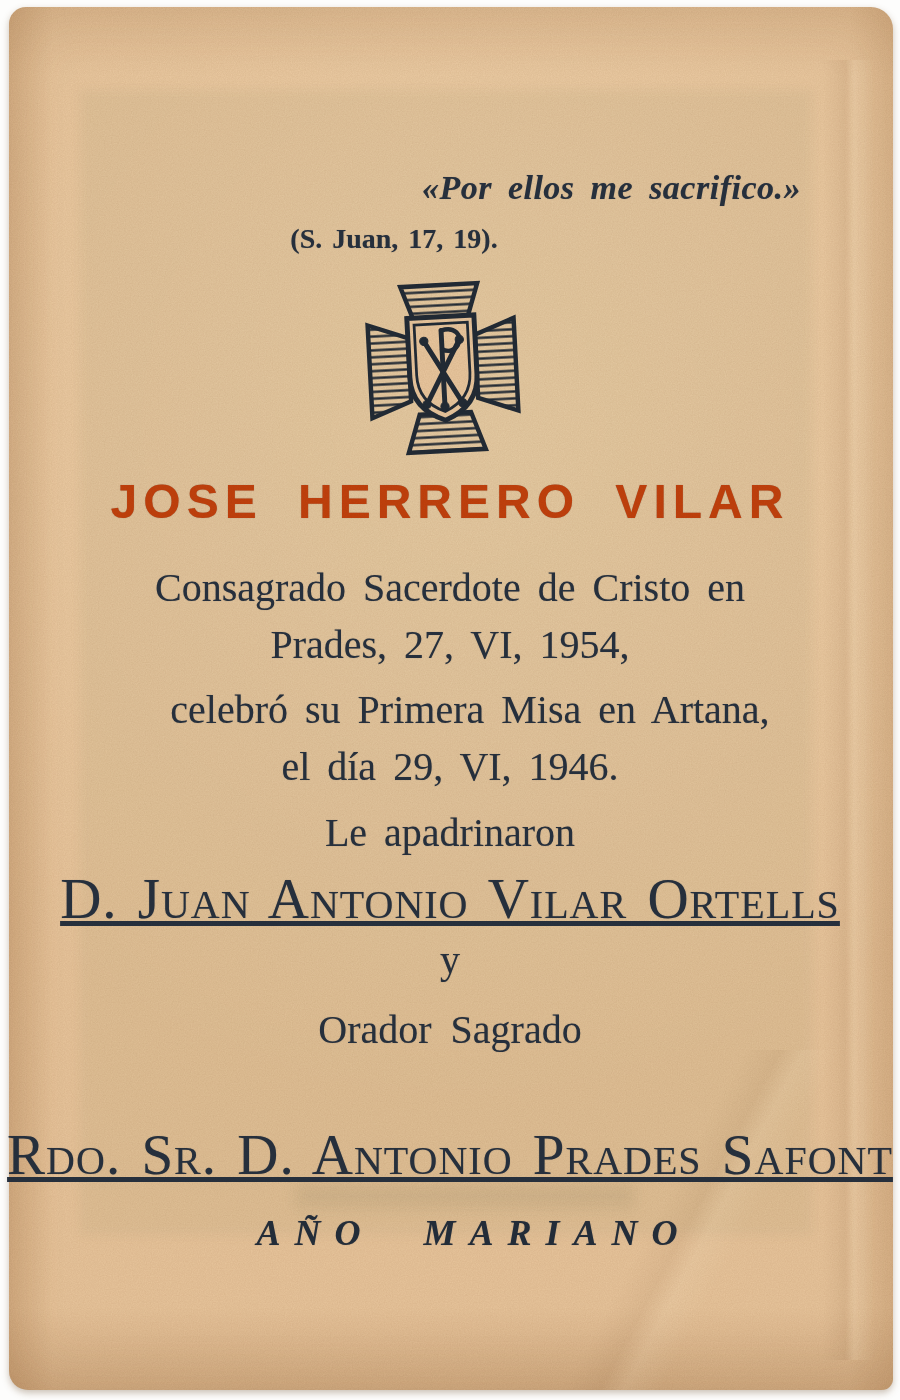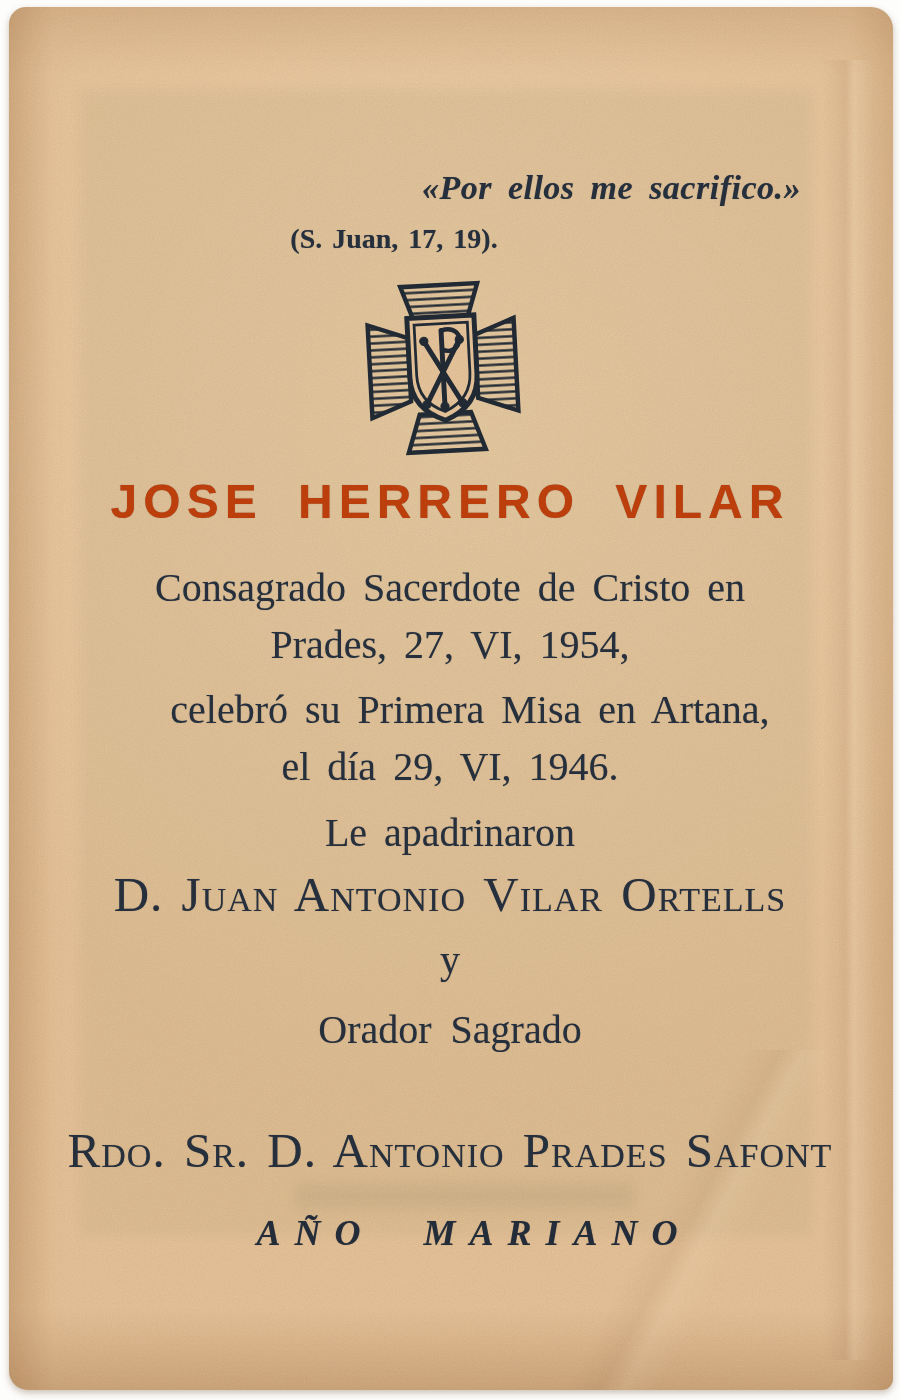--- a/index.html
+++ b/index.html
@@ -137,23 +137,24 @@
     color: #c2410c;
   }
   .body-line { font-size: 40px; word-spacing: 7px; }
   .l0 { top: 564px; }
   .l1 { top: 621px; }
   .l2 { top: 686px; padding-left: 20px; }
   .l3 { top: 743px; }
   .l4 { top: 782px; margin-top: 27px; }
   .smallcaps {
     font-variant: small-caps;
-    font-size: 49px;
+    font-size: 57px;
     letter-spacing: 1px;
     word-spacing: 5px;
+    text-decoration: underline;
   }
   .sponsor1 { top: 866px; }
   .conjunction { top: 936px; font-size: 40px; }
   .sponsor2 { top: 993px; }
   .orator-label { top: 1006px; font-size: 40px; word-spacing: 9px; }
   .orator-name { top: 1122px; }
   .footer {
     top: 1212px;
     font-style: italic;
     font-weight: 600;

